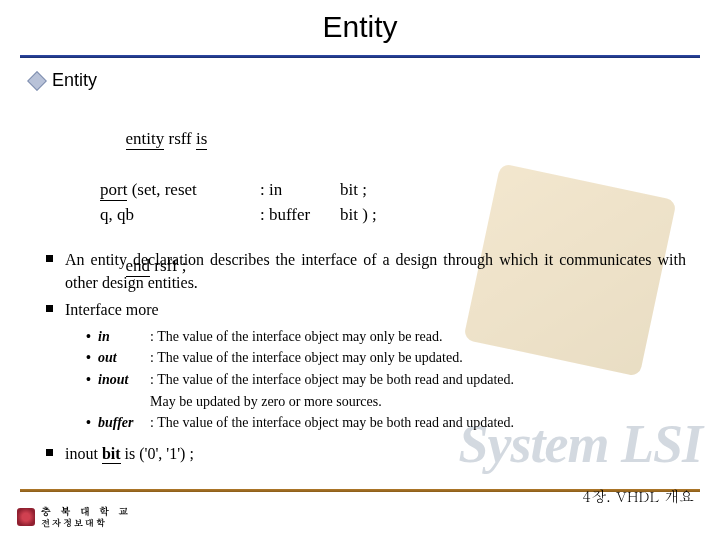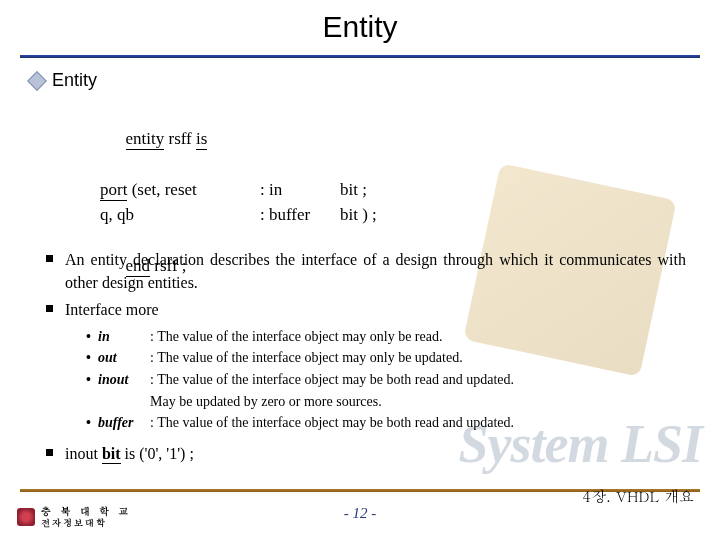--- a/index.html
+++ b/index.html
@@ -121,18 +121,17 @@
 
   <div class="footer-rule"></div>
   <div class="footer">
     <div class="logo-area">
       <div class="logo-mark"></div>
       <div class="logo-text">
         <div>충 북 대 학 교</div>
         <div class="line2">전자정보대학</div>
       </div>
     </div>
-    <div class="pagenum">-  12  -</div>
     <div class="chapter">4장. VHDL 개요</div>
   </div>
 </div>
 
 </div>
 
 </body></html>

